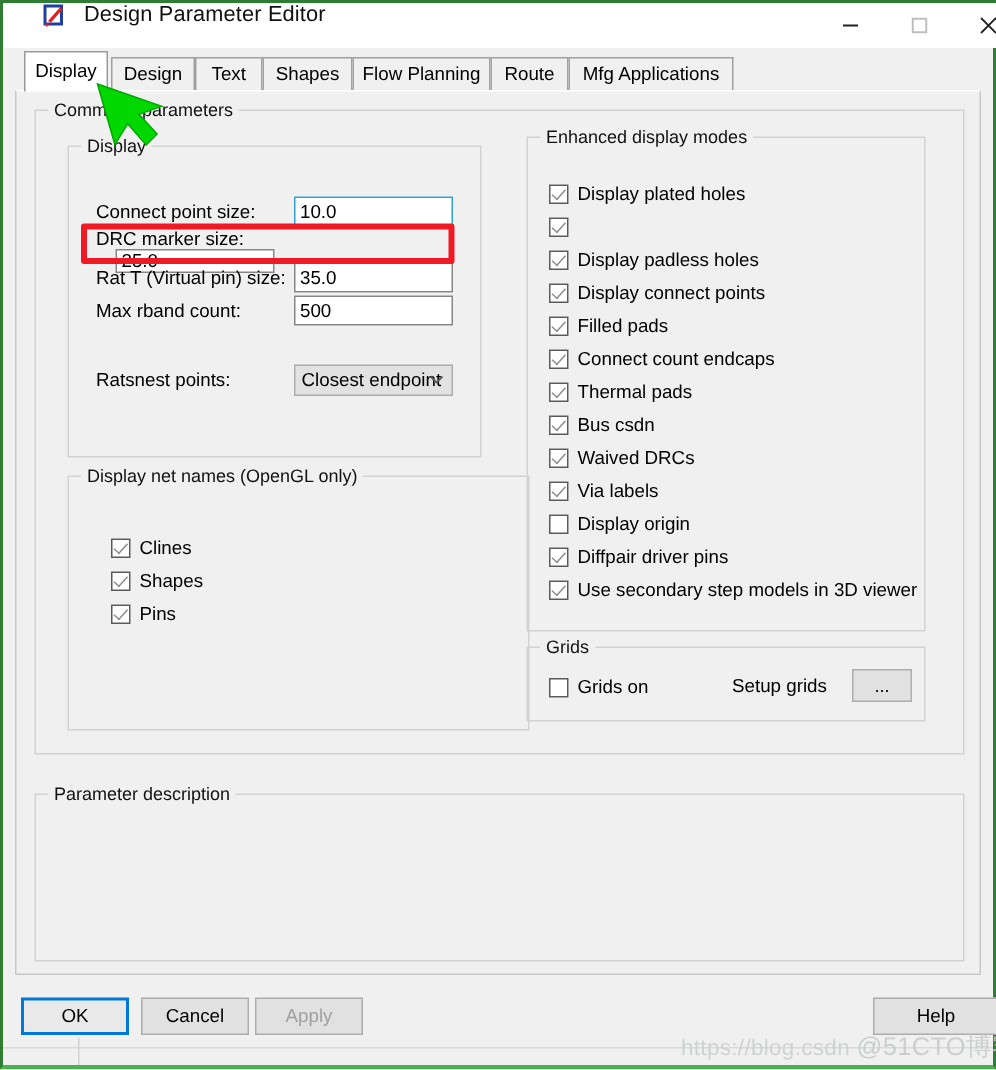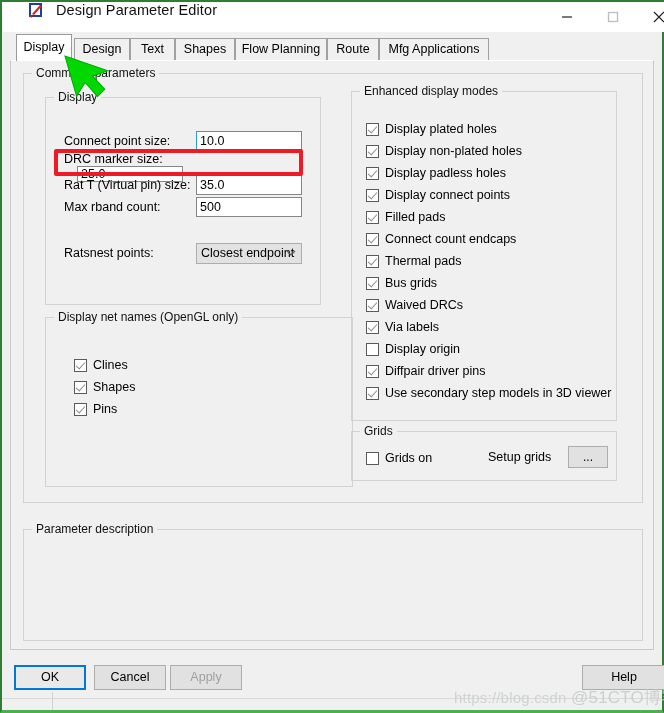--- a/index.html
+++ b/index.html
@@ -432,21 +432,20 @@
 
     <div class="groupbox" id="grp-enhanced">
       <div class="grouptitle">Enhanced display modes</div>
 
       <div class="cbrow" style="left:14px; top:28px;">
         <span class="cbbox checked"></span>
         <span class="cblabel">Display plated holes</span>
       </div>
       <div class="cbrow" style="left:14px; top:50px;">
         <span class="cbbox checked"></span>
-        <span class="cblabel">Display non-plated holes</span>
       </div>
       <div class="cbrow" style="left:14px; top:72px;">
         <span class="cbbox checked"></span>
         <span class="cblabel">Display padless holes</span>
       </div>
       <div class="cbrow" style="left:14px; top:94px;">
         <span class="cbbox checked"></span>
         <span class="cblabel">Display connect points</span>
       </div>
       <div class="cbrow" style="left:14px; top:116px;">
@@ -456,21 +455,21 @@
       <div class="cbrow" style="left:14px; top:138px;">
         <span class="cbbox checked"></span>
         <span class="cblabel">Connect count endcaps</span>
       </div>
       <div class="cbrow" style="left:14px; top:160px;">
         <span class="cbbox checked"></span>
         <span class="cblabel">Thermal pads</span>
       </div>
       <div class="cbrow" style="left:14px; top:182px;">
         <span class="cbbox checked"></span>
-        <span class="cblabel">Bus grids</span>
+        <span class="cblabel">Bus csdn</span>
       </div>
       <div class="cbrow" style="left:14px; top:204px;">
         <span class="cbbox checked"></span>
         <span class="cblabel">Waived DRCs</span>
       </div>
       <div class="cbrow" style="left:14px; top:226px;">
         <span class="cbbox checked"></span>
         <span class="cblabel">Via labels</span>
       </div>
       <div class="cbrow" style="left:14px; top:248px;">

